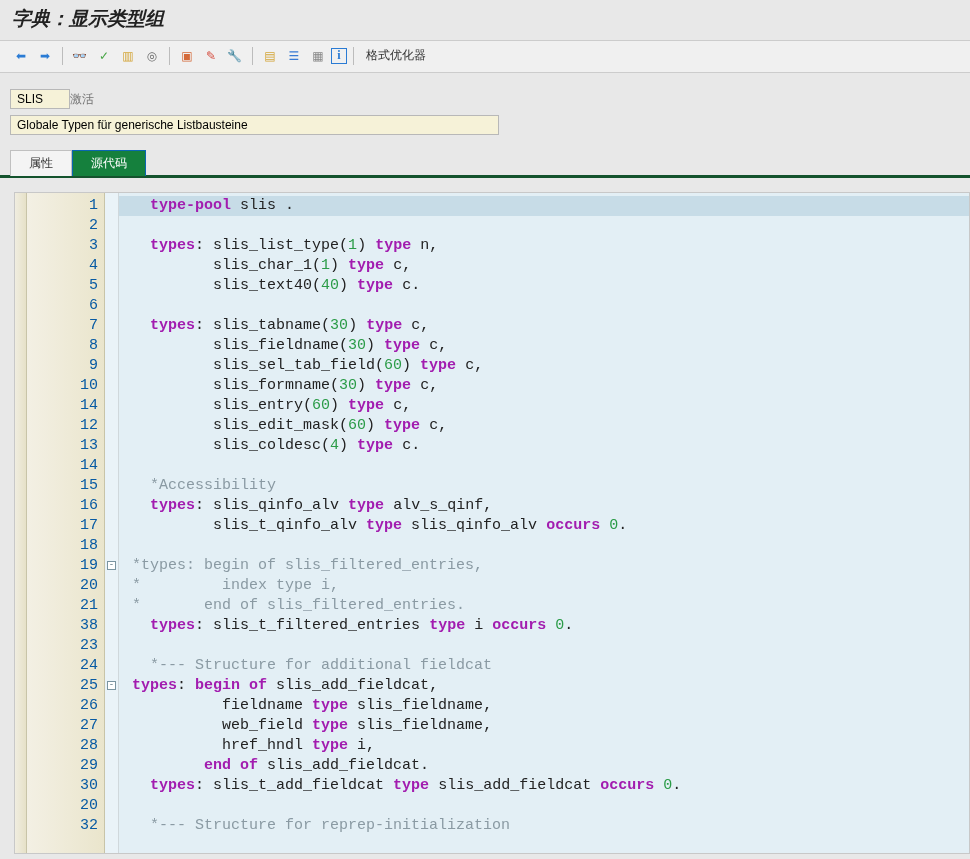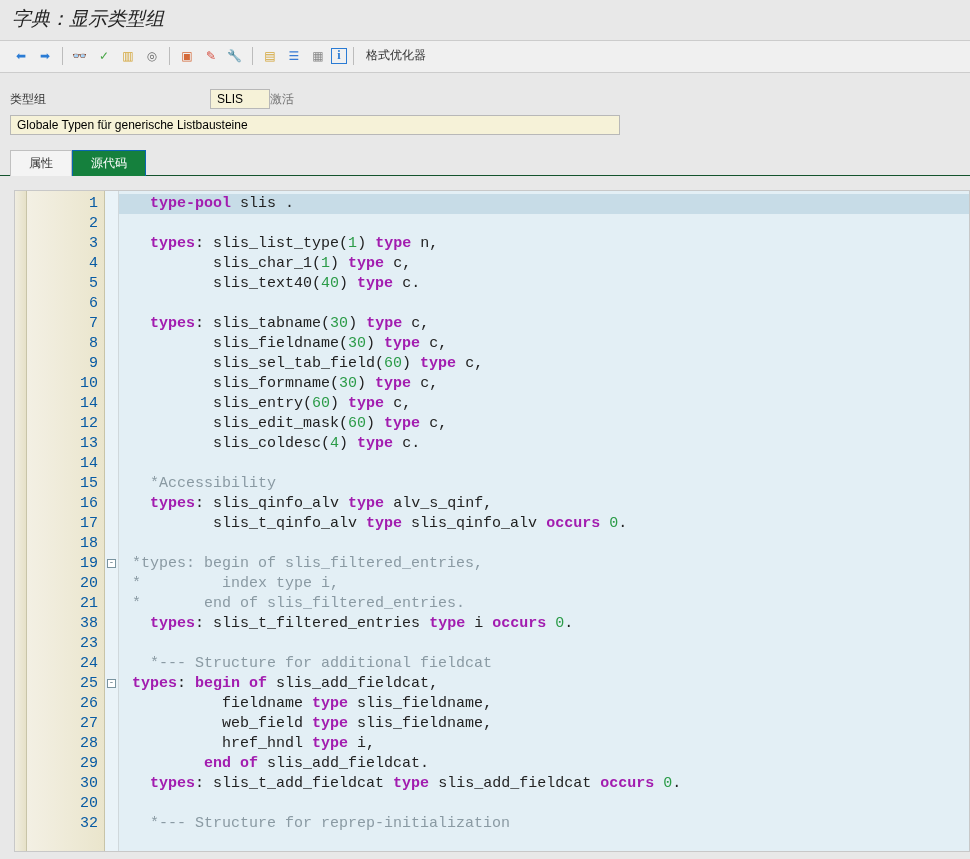--- a/index.html
+++ b/index.html
@@ -12,21 +12,21 @@
     overflow: hidden;
   }
   .titlebar {
     background: #e8e8e8;
     padding: 6px 12px 8px 12px;
     border-bottom: 1px solid #ccc;
   }
   .titlebar span {
     font-size: 19px;
     font-style: italic;
-    font-weight: normal;
+    font-weight: bold;
     color: #222;
     font-family: "SimSun", serif;
   }
   .toolbar {
     background: #f0f0f0;
     padding: 4px 10px 6px 10px;
     display: flex;
     align-items: center;
     gap: 2px;
     border-bottom: 1px solid #ccc;
@@ -58,29 +58,29 @@
     padding: 2px 6px;
     height: 20px;
     display: inline-flex; align-items: center;
     min-width: 60px;
   }
   .form-desc-box {
     background: #f6f2d8;
     border: 1px solid #b8b8b8;
     padding: 2px 6px;
     height: 20px;
-    width: 610px;
+    width: 489px;
     display: inline-flex; align-items: center;
   }
   .status-txt { margin-left: 0; color:#737373; }
   .tabstrip {
     display:flex; align-items:flex-start;
     padding: 0 10px;
     background:#e8e8e8;
-    border-bottom: 1px solid #14532d;
+    border-bottom: 3px solid #14532d;
     margin-top: 6px;
   }
   .tab {
     padding: 4px 18px;
     background:#f4f4f4;
     border:1px solid #c0c0c0;
     border-bottom:none;
     position:relative;
     top:1px;
     cursor:pointer;
@@ -172,21 +172,20 @@
   <span class="tb-icon" style="color:#d4a63a">▤</span>
   <span class="tb-icon" style="color:#3a7bd4">☰</span>
   <span class="tb-icon" style="color:#888">▦</span>
   <span class="tb-icon" style="color:#2a7bd4;border:1px solid #2a7bd4;width:16px;height:16px;font-weight:bold;font-family:serif">i</span>
   <span class="tb-sep"></span>
   <span class="tb-text-btn">格式优化器</span>
 </div>
 
 <div class="form-area">
   <div class="form-row">
-    <span class="form-label">类型组</span>
     <span class="form-value-box">
         <span>SLIS</span>
       </span>
     <span class="status-txt">激活</span>
   </div>
   <div class="form-row">
     <span class="form-desc-box">
         <span>Globale Typen für generische Listbausteine</span>
       </span>
   </div>

